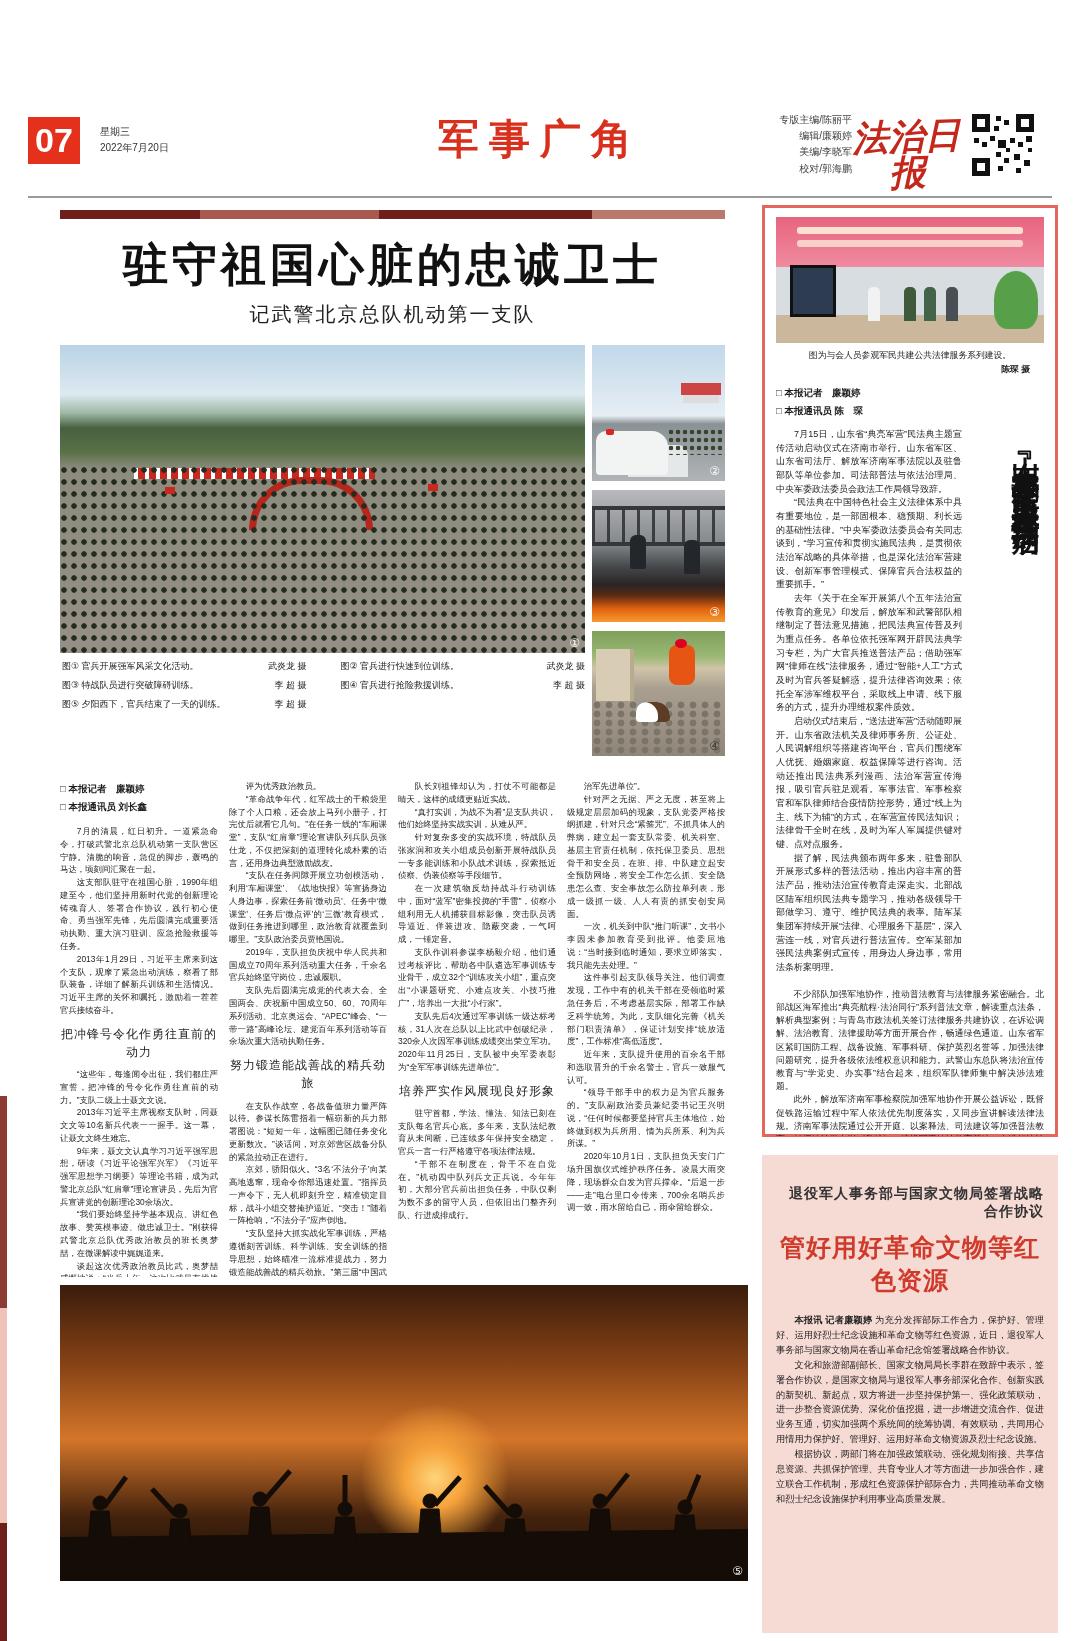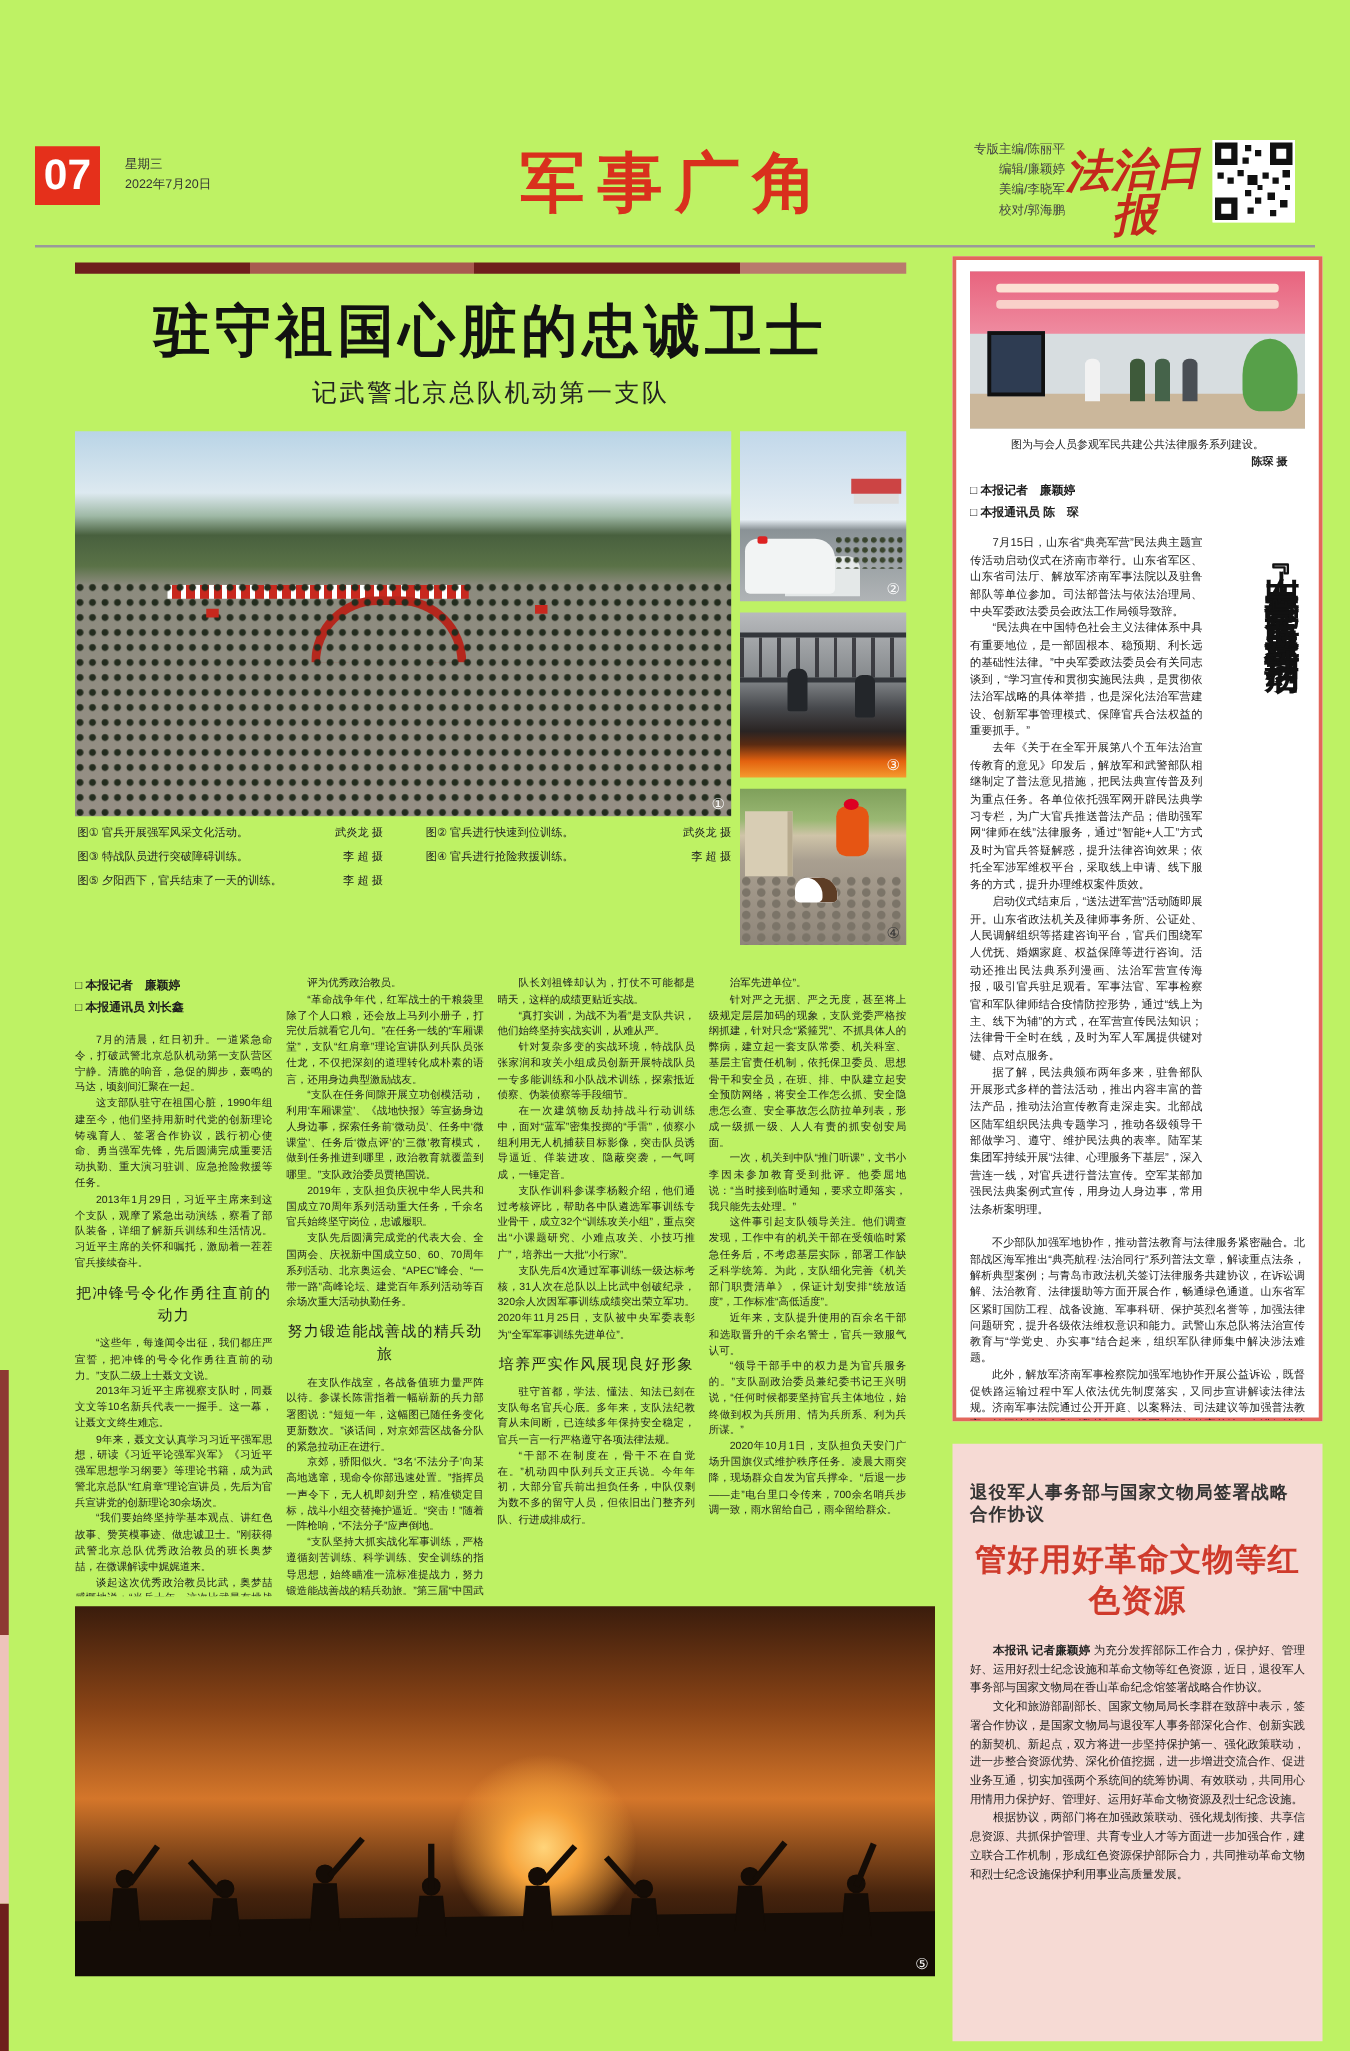--- a/index.html
+++ b/index.html
@@ -1,25 +1,25 @@
 <!DOCTYPE html>
 <html><head>
 <meta charset="utf-8">
 <style>
   html,body{margin:0;padding:0;background:#e9e9e9;}
-  .page{position:relative;width:1080px;height:1641px;background:#bef264;margin:0 auto;
+  .page{position:relative;width:1080px;height:1641px;background:#ffffff;margin:0 auto;
         font-family:"Liberation Sans","DejaVu Sans",sans-serif;color:#1c1c1c;overflow:hidden;}
 
   
   .hdr{position:absolute;left:0;top:0;width:1080px;height:196px;}
   .page-no{position:absolute;left:28px;top:117px;width:52px;height:47px;background:#e5301b;color:#fff;
            font-size:34px;font-weight:bold;display:flex;align-items:center;justify-content:center;}
   .date-blk{position:absolute;left:100px;top:124px;font-size:10px;color:#333;line-height:1.6;}
   .section-title{position:absolute;left:0;top:112px;width:1080px;text-align:center;
-           font-size:52px;font-weight:bold;color:#d9301d;letter-spacing:10px;}
+           font-size:41px;font-weight:bold;color:#d9301d;letter-spacing:10px;}
   .credits{position:absolute;right:228px;top:112px;text-align:right;font-size:10px;color:#444;line-height:1.62;}
   .masthead{position:absolute;right:118px;top:118px;width:110px;text-align:center;color:#c4281c;
            font-family:"DejaVu Serif","Liberation Serif",serif;font-style:italic;font-weight:bold;
            font-size:36px;line-height:1.0;transform:rotate(-2deg);}
   .qr{position:absolute;right:44px;top:112px;width:66px;height:66px;background:#fff;}
   .hdr-rule{position:absolute;left:28px;top:196px;width:1024px;height:2px;background:#9a9a9a;}
 
   
   .main{position:absolute;left:60px;top:205px;width:665px;height:1075px;}
   .deco-bar{position:absolute;left:0;top:5px;width:665px;height:9px;
@@ -94,21 +94,21 @@
   .sb-byline{font-weight:bold;font-size:9.5px;line-height:1.9;margin:4px 0 8px;}
   .sb-cols{display:flex;gap:8px;height:556px;overflow:hidden;}
   .sb-text{flex:1;font-size:9px;line-height:1.52;overflow:hidden;}
   .sb-title{width:74px;writing-mode:vertical-rl;text-orientation:mixed;font-size:28px;font-weight:bold;
       letter-spacing:4px;color:#111;text-align:start;padding-top:6px;}
   .sb-full{font-size:8.8px;line-height:1.5;height:148px;overflow:hidden;margin-top:4px;}
 
   
   .pink{position:absolute;left:762px;top:1155px;width:296px;height:478px;background:#f6dad4;
       box-sizing:border-box;padding:30px 14px 10px;overflow:hidden;}
-  .pink .kicker{text-align:left;font-size:14px;font-weight:bold;color:#333;letter-spacing:1px;margin-bottom:10px;}
+  .pink .kicker{text-align:right;font-size:14px;font-weight:bold;color:#333;letter-spacing:1px;margin-bottom:10px;}
   .pink .headline2{text-align:center;font-size:25px;font-weight:bold;color:#cf3a2b;letter-spacing:1px;margin-bottom:16px;}
   .pink .ptxt{font-size:9.2px;line-height:1.62;color:#222;}
   .pink .lead-b{font-weight:bold;}
 
   
   .photo-sunset{position:absolute;left:60px;top:1285px;width:688px;height:296px;overflow:hidden;
       background:linear-gradient(#3a1c0c 0%,#8a4416 28%,#d4762a 52%,#45230d 78%,#140b05 100%);}
   .sun{position:absolute;left:300px;top:118px;width:150px;height:150px;border-radius:50%;
       background:radial-gradient(circle,#ffd47a 0%,#f6a33b 28%,rgba(246,163,59,0) 70%);}
   .photo-sunset svg{position:absolute;left:0;bottom:0;}

